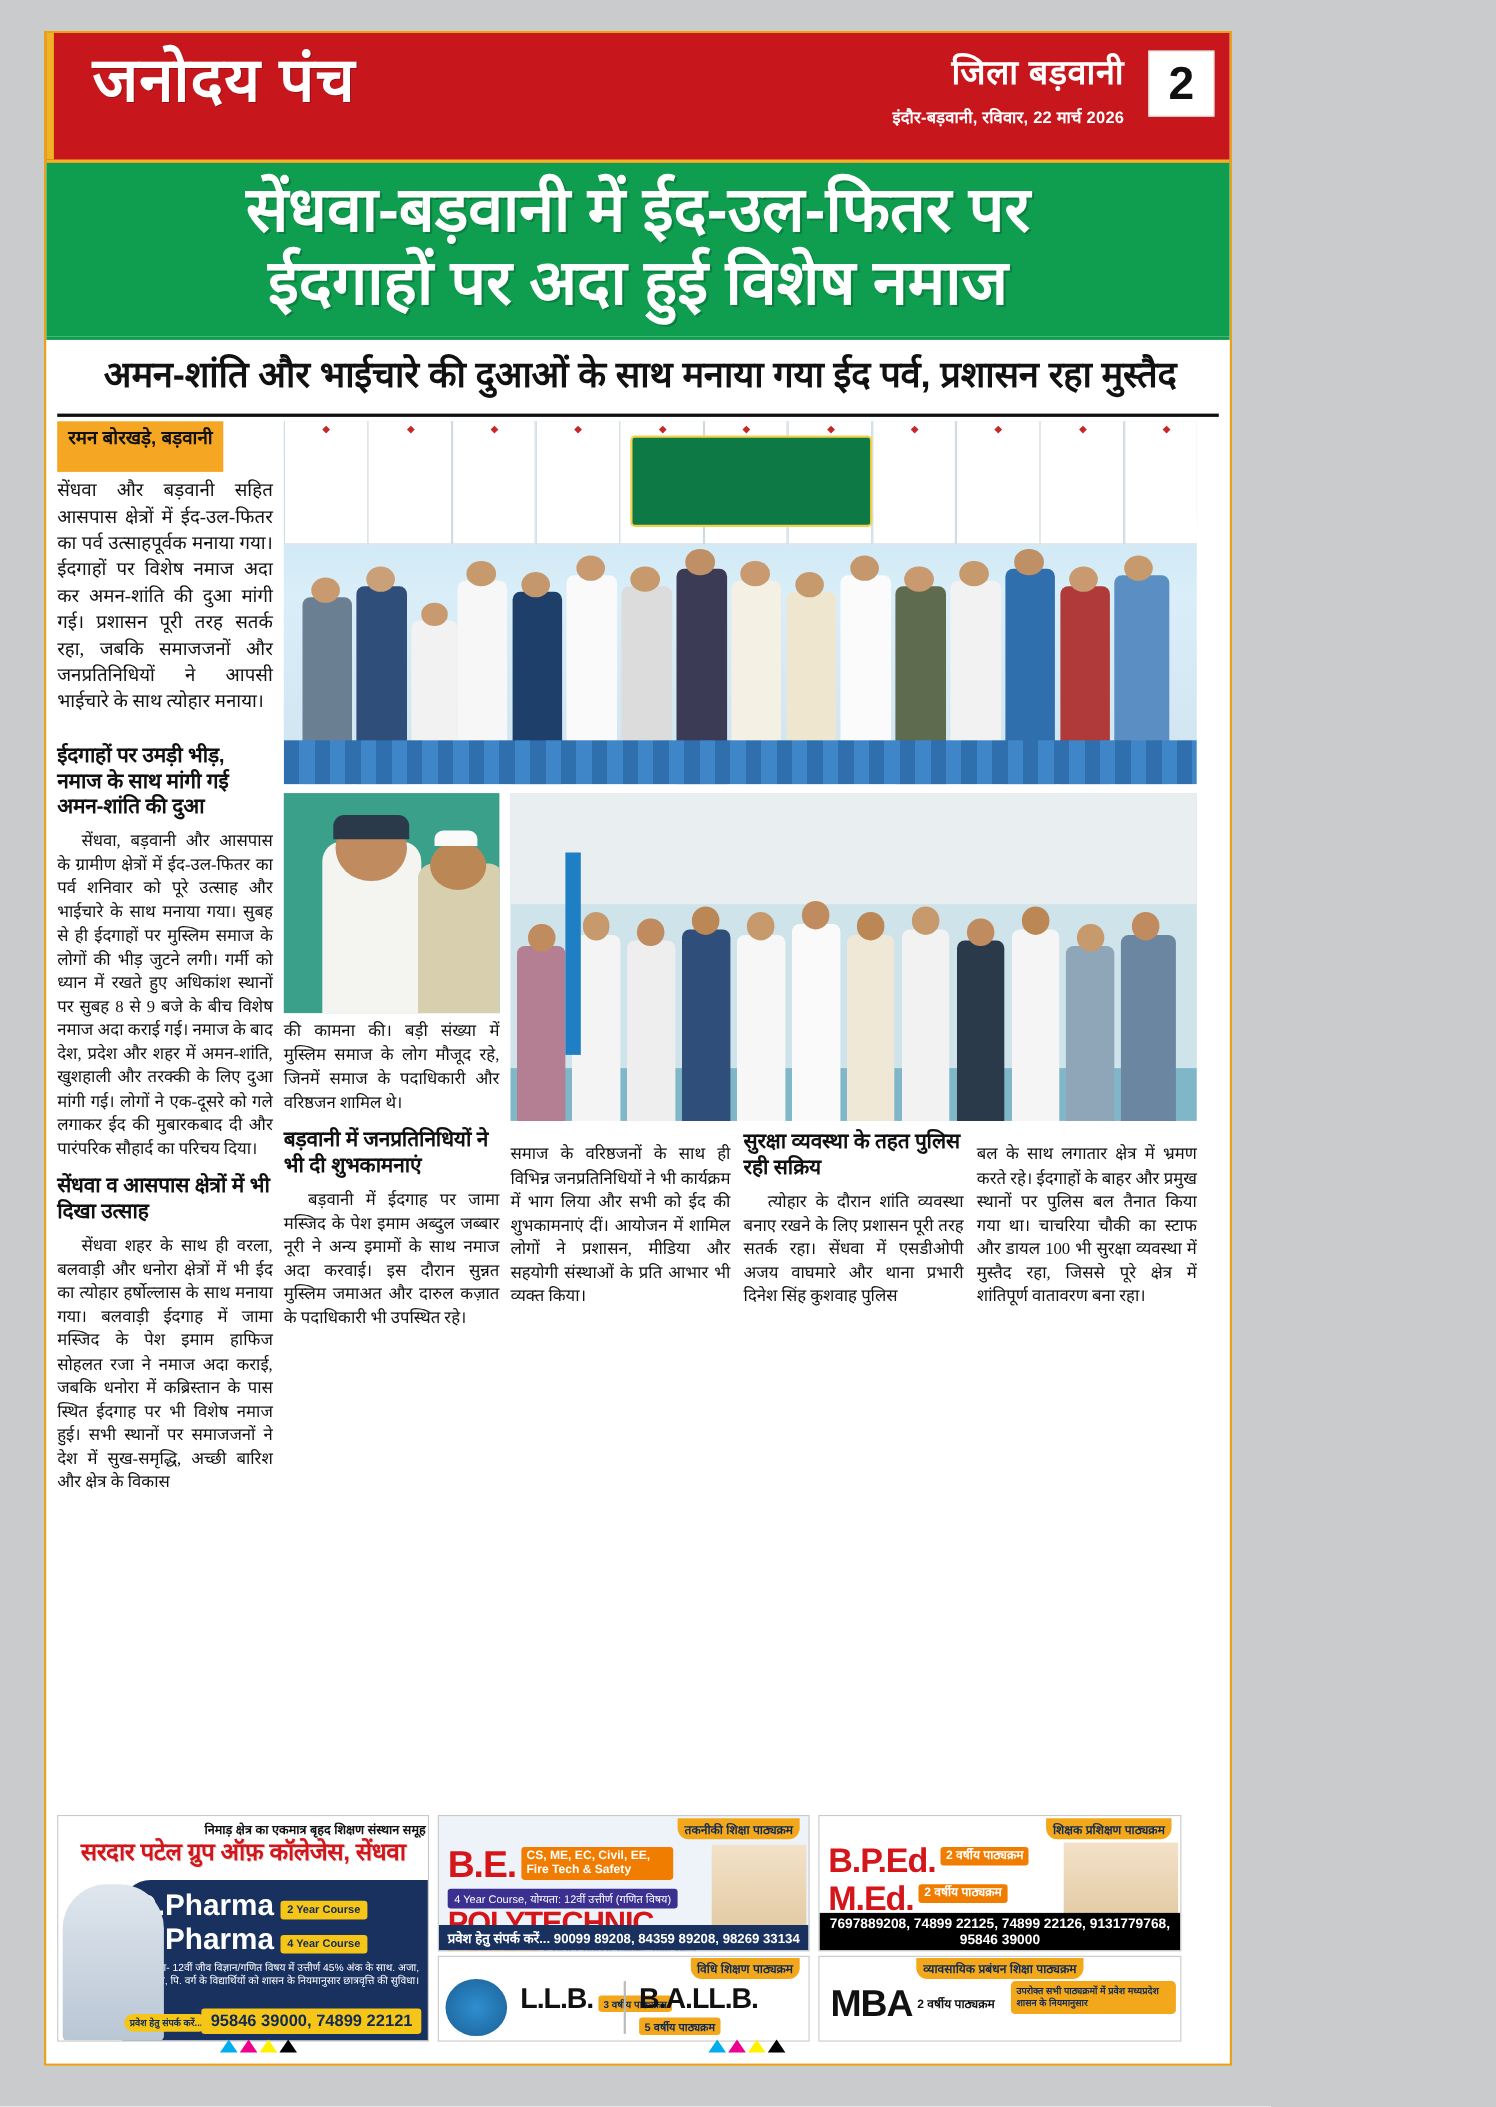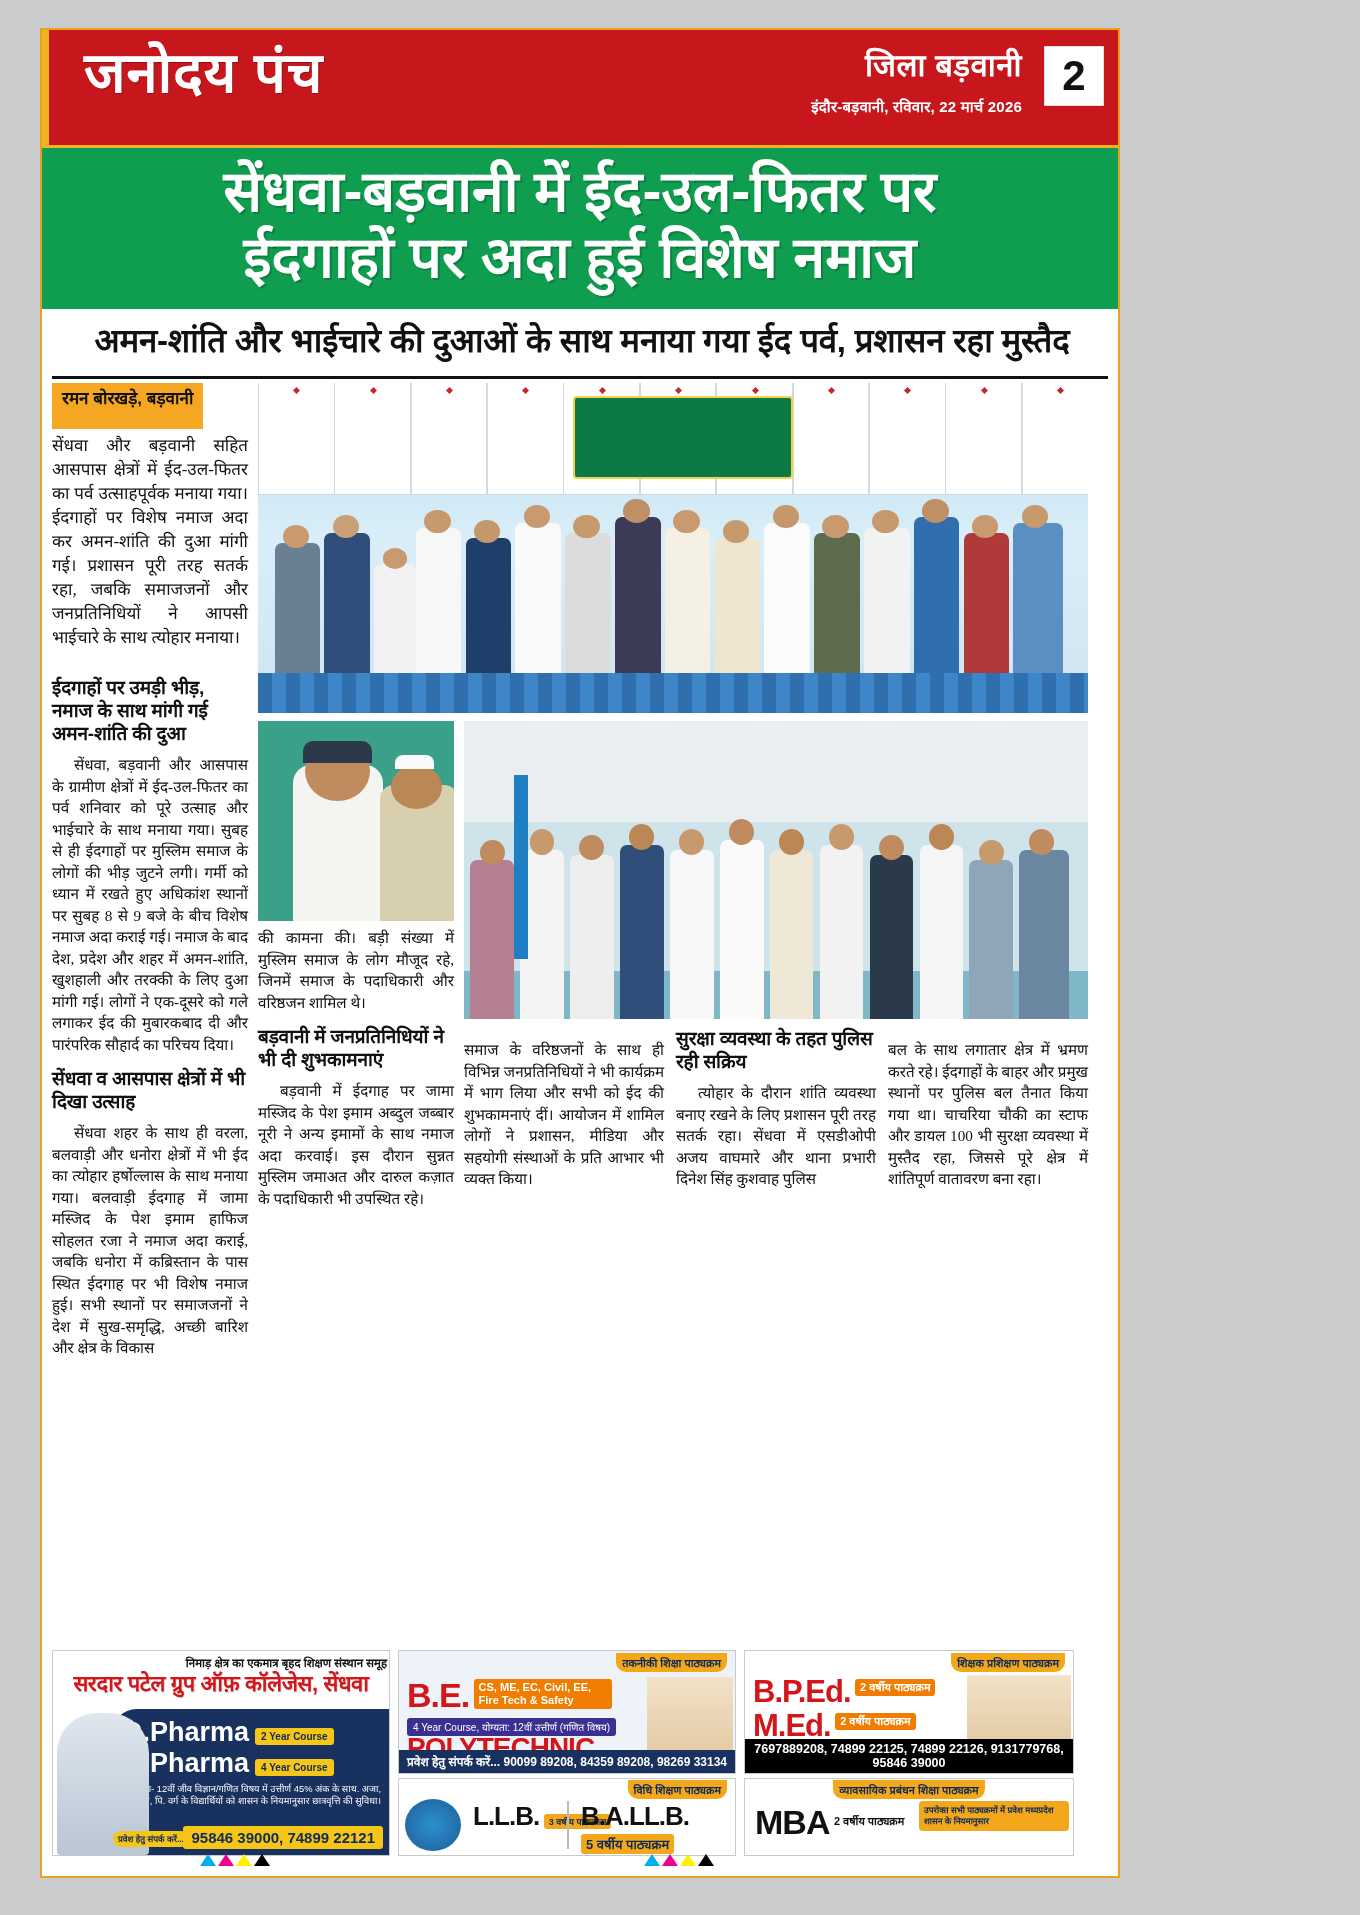--- a/index.html
+++ b/index.html
@@ -361,21 +361,21 @@
         <span class="tagline">विधि शिक्षण पाठ्यक्रम</span>
       </div>
       <div style="position:absolute;left:6px;top:20px;width:56px;height:52px;background:radial-gradient(#2f8fd0,#1a5f95);border-radius:50%;"></div>
       <div style="position:absolute;left:74px;top:22px;">
         <span class="llb">L.L.B.</span>
         <div style="background:#f3a81c;color:#102a54;font-size:9px;font-weight:bold;padding:1px 5px;display:inline-block;border-radius:3px;margin-top:2px;">3 वर्षीय पाठ्यक्रम</div>
       </div>
       <div style="position:absolute;left:74px;top:22px;border-left:2px solid #bbb;height:48px;margin-left:94px;"></div>
       <div style="position:absolute;left:182px;top:22px;">
         <span class="llb">B.A.LL.B.</span>
-        <div style="background:#f3a81c;color:#102a54;font-size:13px;font-weight:bold;padding:1px 5px;display:inline-block;border-radius:3px;margin-top:2px;">5 वर्षीय पाठ्यक्रम</div>
+        <div style="background:#f3a81c;color:#102a54;font-size:10px;font-weight:bold;padding:1px 5px;display:inline-block;border-radius:3px;margin-top:2px;">5 वर्षीय पाठ्यक्रम</div>
       </div>
     </div>
 
     <div class="ad ad4">
       <div style="text-align:right;padding:2px 8px 0 0;">
         <span class="tagline">शिक्षक प्रशिक्षण पाठ्यक्रम</span>
       </div>
       <div class="building" style="right:2px;top:24px;width:104px;height:72px;"></div>
       <div style="position:absolute;left:8px;top:24px;">
         <span class="bped">B.P.Ed.</span>

